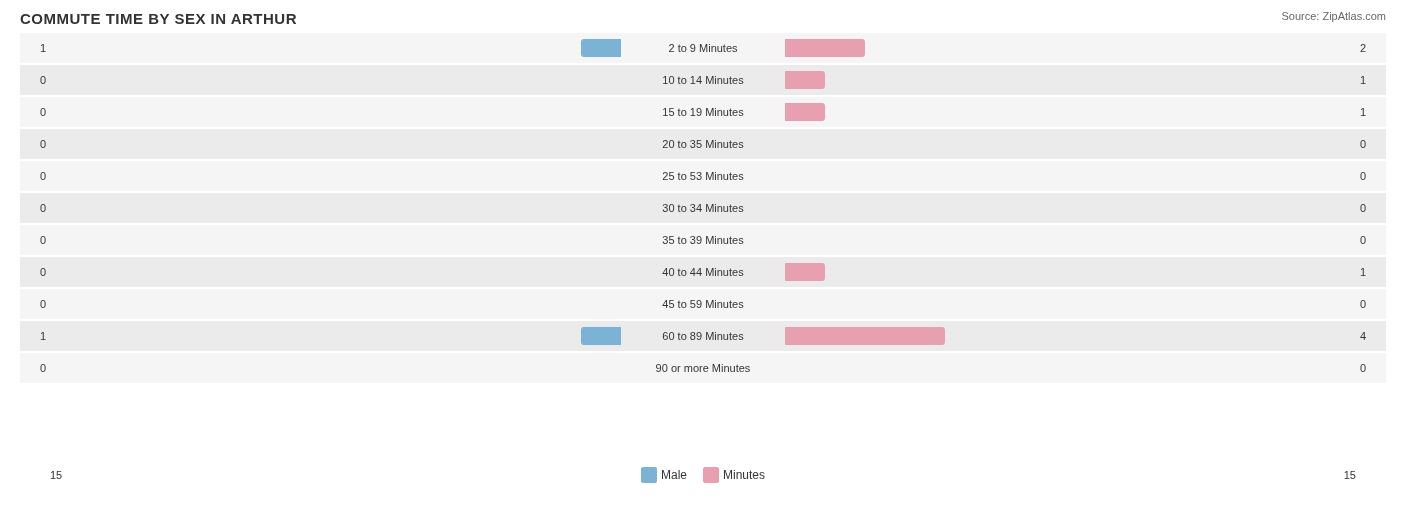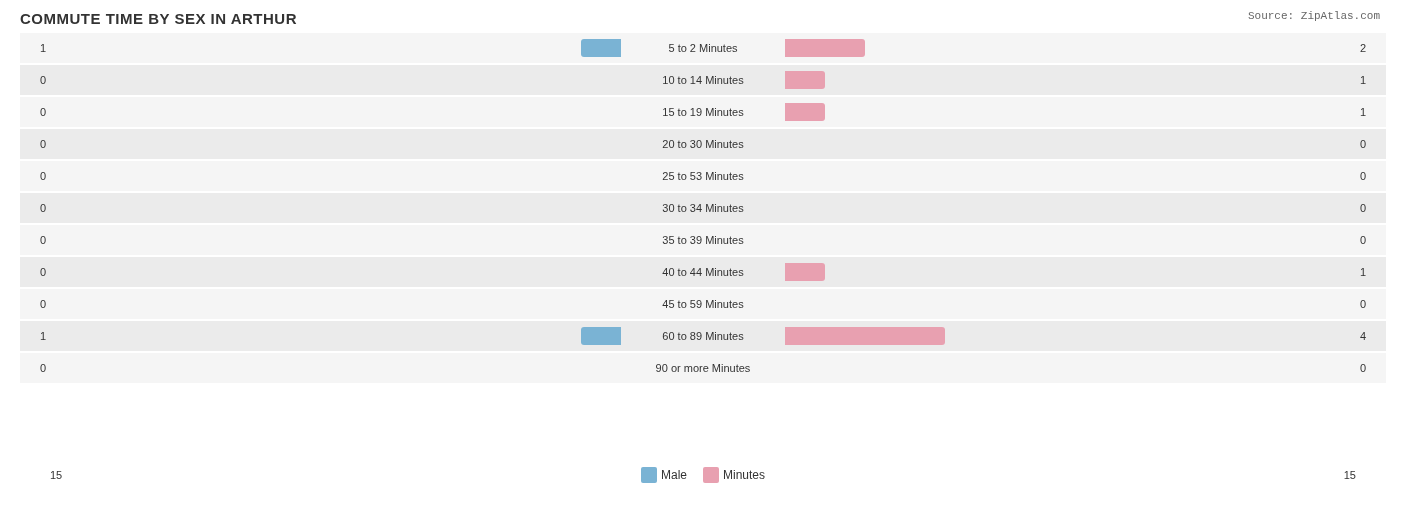--- a/index.html
+++ b/index.html
@@ -21,24 +21,23 @@
       font-size: 15px;
       font-weight: bold;
       color: #333;
       text-transform: uppercase;
       letter-spacing: 0.5px;
       margin-bottom: 6px;
     }
     .source {
       position: absolute;
       top: 10px;
-      right: 26px;
+      right: 20px;
       font-size: 11px;
       color: #666;
-      font-family: Liberation Mono, monospace;
     }
     .chart-area {
       position: relative;
       width: 100%;
       height: 420px;
     }
     .row {
       display: flex;
       align-items: center;
       height: 30px;
@@ -157,21 +156,21 @@
   <div class="title">COMMUTE TIME BY SEX IN ARTHUR</div>
   <div class="source">Source: ZipAtlas.com</div>
 
   <div class="chart-area" id="chart-area">
       <div class="row">
       <div class="left-val">1</div>
       <div class="bars-section">
         <div class="male-side">
           <div class="bar-male" style="width:40px;"></div>
         </div>
-        <div class="label-center">5 to 2 Minutes</div>
+        <div class="label-center">2 to 9 Minutes</div>
         <div class="female-side">
           <div class="bar-female" style="width:80px;"></div>
         </div>
       </div>
       <div class="right-val">2</div>
     </div>
       <div class="row">
       <div class="left-val">0</div>
       <div class="bars-section">
         <div class="male-side">
@@ -196,21 +195,21 @@
         </div>
       </div>
       <div class="right-val">1</div>
     </div>
       <div class="row">
       <div class="left-val">0</div>
       <div class="bars-section">
         <div class="male-side">
           
         </div>
-        <div class="label-center">20 to 30 Minutes</div>
+        <div class="label-center">20 to 35 Minutes</div>
         <div class="female-side">
           
         </div>
       </div>
       <div class="right-val">0</div>
     </div>
       <div class="row">
       <div class="left-val">0</div>
       <div class="bars-section">
         <div class="male-side">

